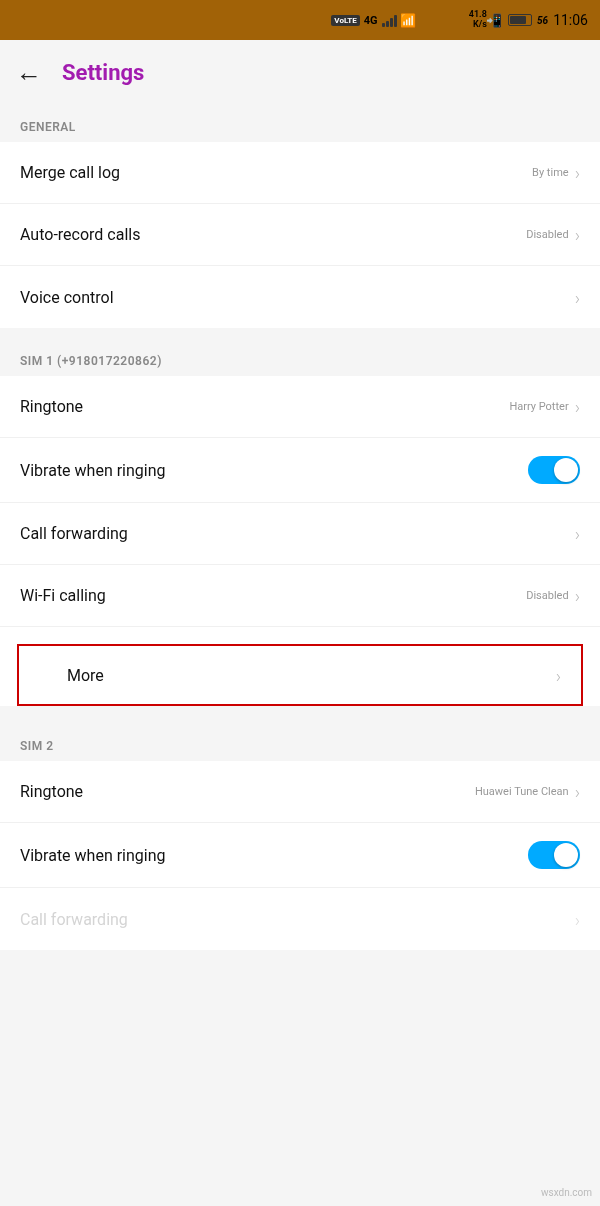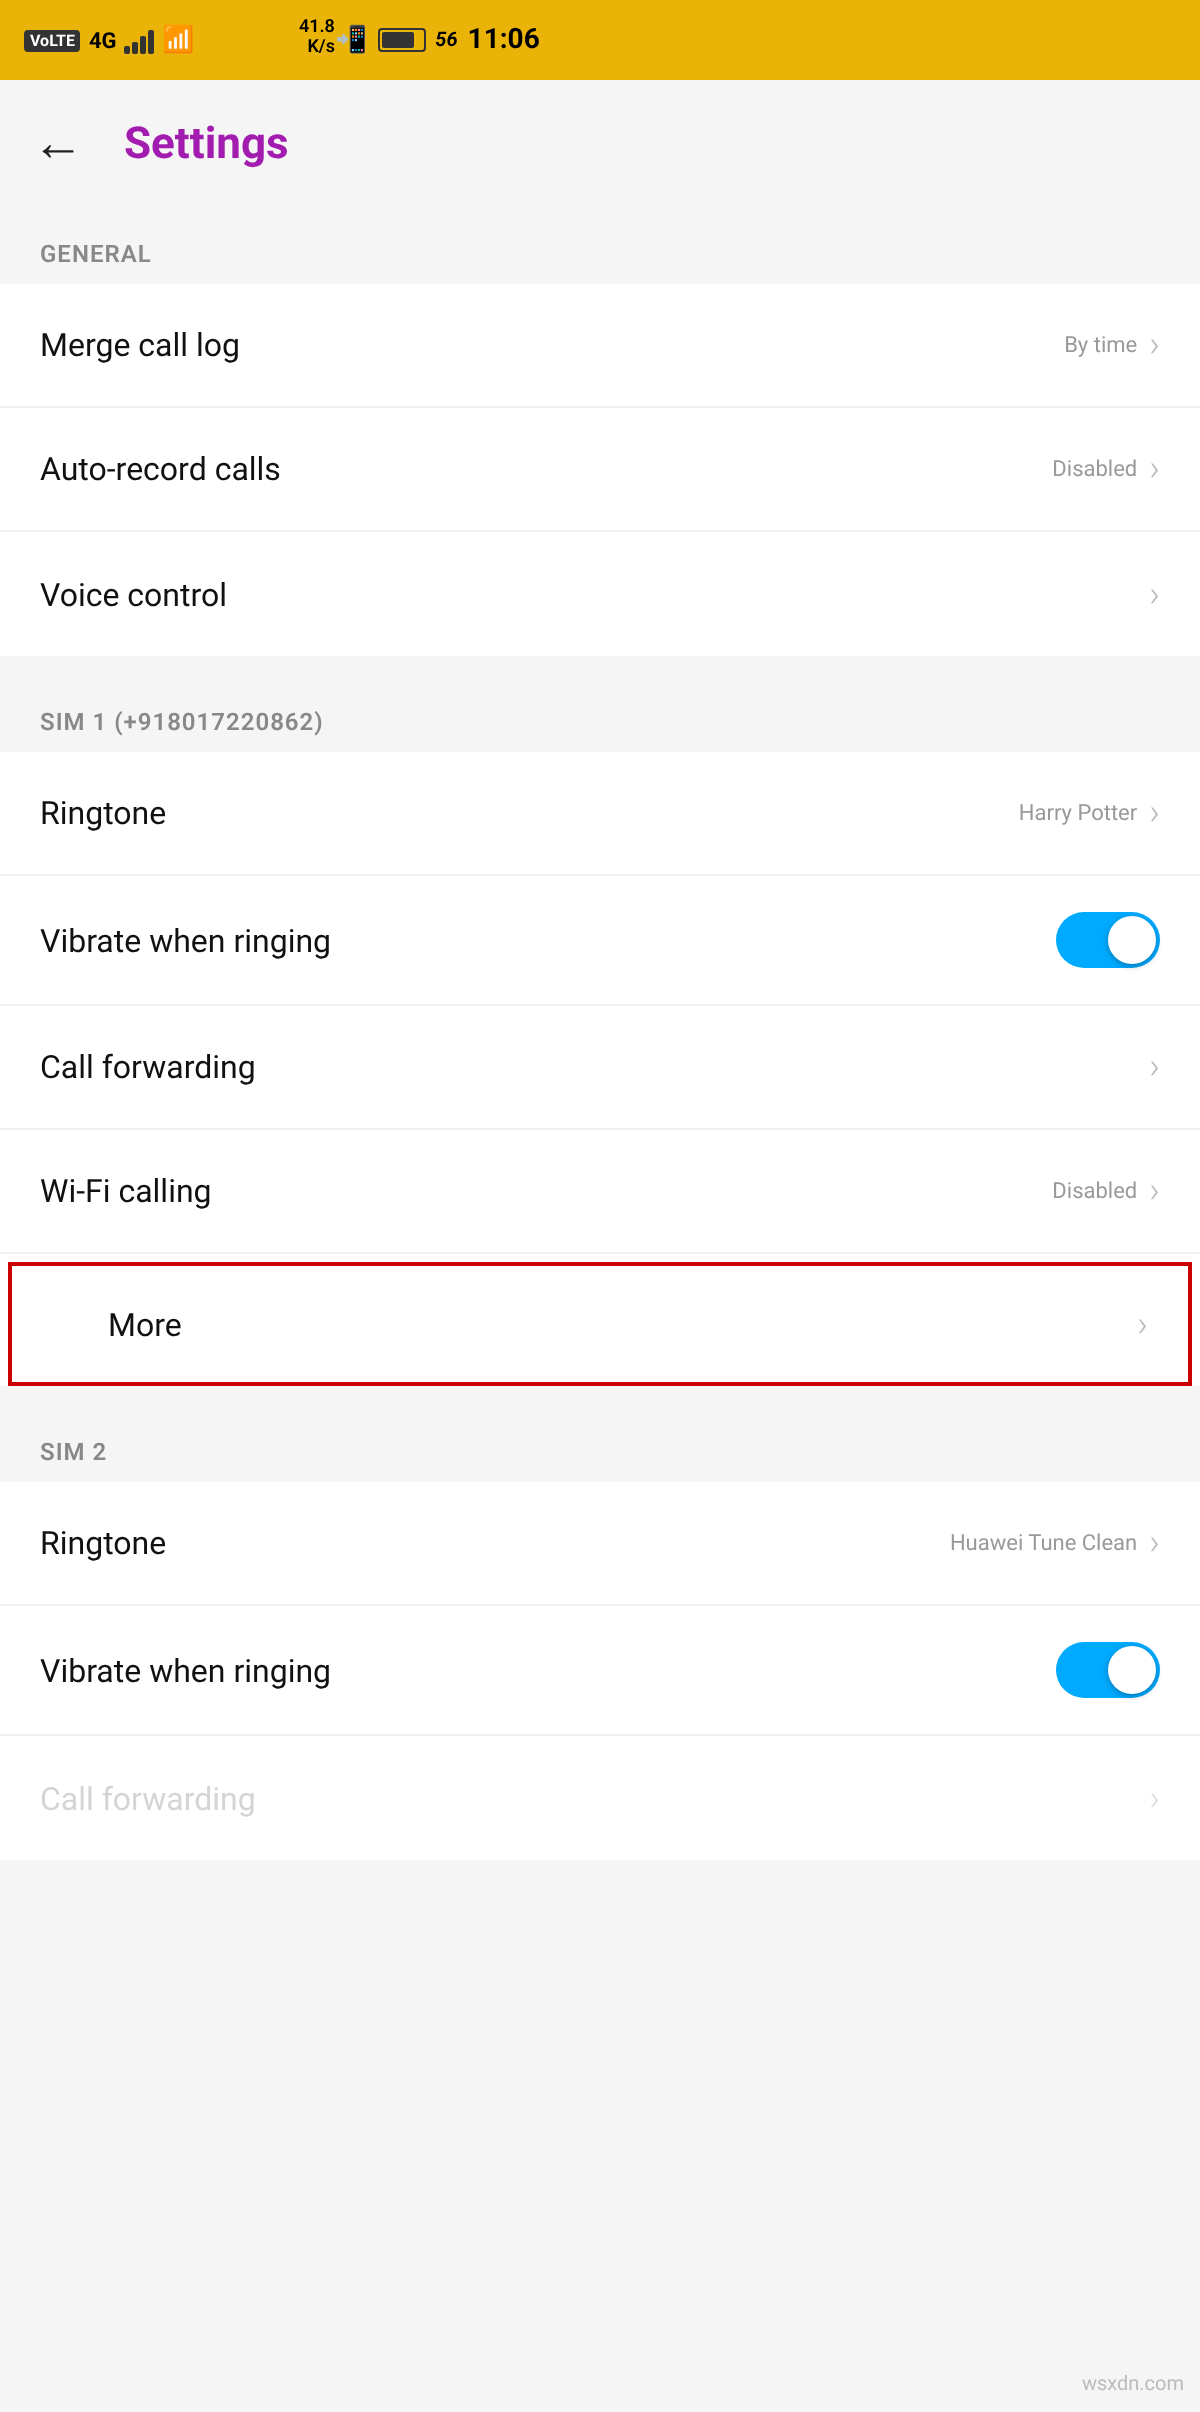--- a/index.html
+++ b/index.html
@@ -7,25 +7,25 @@
     body {
       font-family: 'Roboto', Arial, sans-serif;
       background: #f5f5f5;
       width: 600px;
       min-height: 1206px;
       overflow-x: hidden;
     }
 
     
     .status-bar {
-      background: #eab308;
+      background: #a16207;
       height: 40px;
       display: flex;
       align-items: center;
-      justify-content: flex-start;
+      justify-content: flex-end;
       padding: 0 12px;
       font-size: 11px;
       font-weight: 600;
     }
     .status-left {
       display: flex;
       align-items: center;
       gap: 4px;
     }
     .status-right {
@@ -171,21 +171,21 @@
       background: #fff;
       position: absolute;
       top: 2px;
       right: 2px;
       box-shadow: 0 1px 3px rgba(0,0,0,0.3);
     }
 
     
     .settings-item.highlighted {
       border: 2.5px solid #cc0000;
-      margin: 4px;
+      margin: 17px;
       padding-left: 48px;
     }
 
     
     .watermark {
       position: fixed;
       bottom: 8px;
       right: 8px;
       font-size: 10px;
       color: #bbb;
@@ -206,21 +206,21 @@
     </div>
     <span class="wifi-icon">📶</span>
     <div class="speed-text">41.8<br>K/s</div>
   </div>
   <div class="status-right">
     <span style="font-size:13px;">📲</span>
     <div class="battery-box">
       <div class="battery-fill"></div>
     </div>
     <span style="font-size:10px;font-style:italic;">56</span>
-    <span style="font-size:14px;font-weight:700;">11:06</span>
+    <span style="font-size:14px;font-weight:400;">11:06</span>
   </div>
 </div>
 
 <div class="header">
   <span class="back-arrow">←</span>
   <span class="header-title">Settings</span>
 </div>
 
 <div>
 

